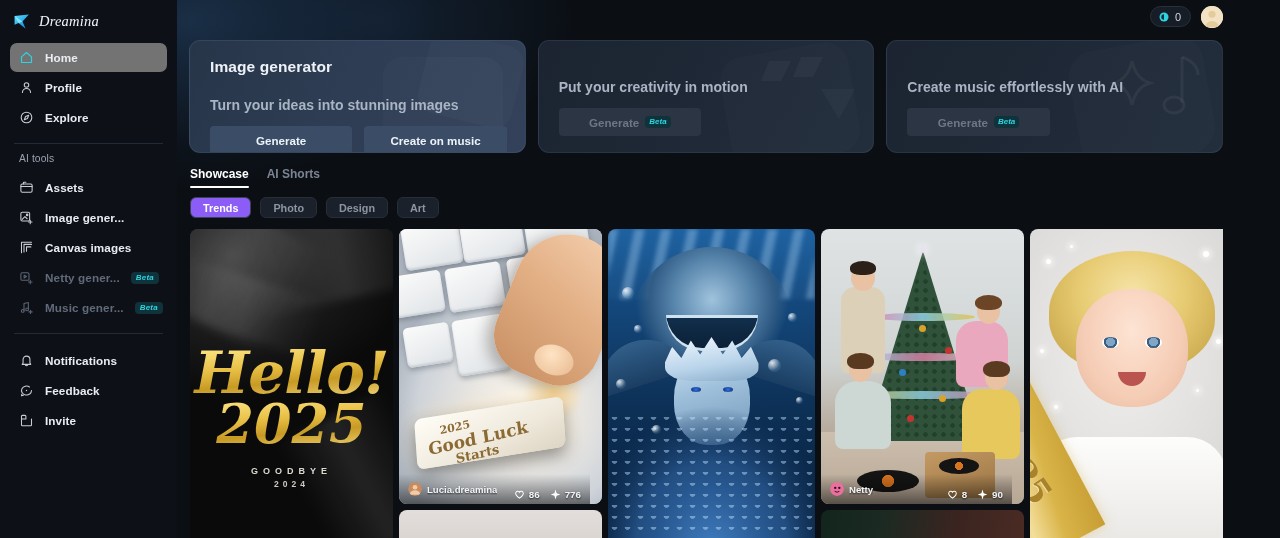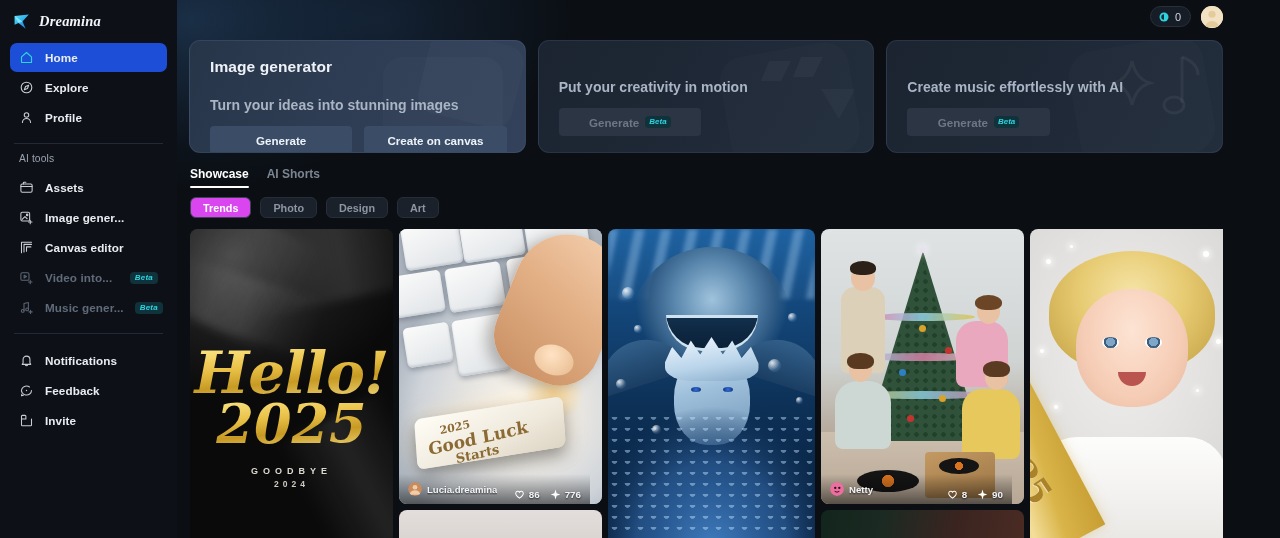--- a/index.html
+++ b/index.html
@@ -33,35 +33,35 @@
     background: #0d1117;
     padding: 0 10px;
     display: flex; flex-direction: column;
   }
   .brand {
     display: flex; align-items: center; gap: 7px;
     height: 38px; padding-left: 3px; margin-top: 2px;
   }
   .brand-logo { width: 19px; height: 19px; flex: 0 0 19px; display: block; }
   .brand-name {
-    font-size: 14.5px; font-weight: 700; letter-spacing: .2px;
+    font-size: 14.5px; font-weight: 400; letter-spacing: .2px;
     font-style: italic; font-family: "Liberation Serif", serif;
     color: #f2f4f7;
   }
 
   .nav { margin-top: 3px; }
   .nav-item {
     display: flex; align-items: center; gap: 11px;
     height: 29px; padding: 0 9px; border-radius: 7px;
     cursor: pointer; position: relative;
   }
   .nav-item + .nav-item { margin-top: 1px; }
   .nav-item .ico { width: 15px; height: 15px; flex: 0 0 15px; display: block; color: #c9ced6; }
   .nav-item .lbl { font-size: 11.7px; font-weight: 700; color: #e9ecf1; letter-spacing: .1px; white-space: nowrap; }
-  .nav-item.active { background: #1d4ed8; }
+  .nav-item.active { background: #737373; }
   .nav-item.active .ico { color: #2ed3e0; }
   .nav-item.dim .ico { color: #5c6573; }
   .nav-item.dim .lbl { color: #616a79; }
 
   .beta {
     margin-left: auto;
     font-size: 8px; font-weight: 700; font-style: italic;
     color: #2ed3e0; background: #10323a;
     border-radius: 4px; padding: 2px 5px 2px 5px;
     line-height: 1; letter-spacing: .2px;
@@ -139,21 +139,21 @@
   }
 
   
   .chips { display: flex; gap: 9px; margin-top: 9px; padding-left: 2px; }
   .chip {
     height: 21px; padding: 0 12px; border-radius: 6px;
     display: flex; align-items: center; justify-content: center;
     font-size: 10.8px; font-weight: 700; cursor: pointer;
     background: #1a212b; color: #8d95a3; border: 1px solid #262e3a;
   }
-  .chip.active { background: #d946ef; color: #ffffff; border-color: #39434f; }
+  .chip.active { background: #8b5cf6; color: #ffffff; border-color: #39434f; }
 
   
   .gallery {
     margin-top: 11px; padding-left: 2px;
     display: flex; gap: 6px; height: 330px; overflow: hidden;
   }
   .col { display: flex; flex-direction: column; gap: 6px; }
   .col.c-a { flex: 0 0 203px; }
   .col.c-b { flex: 0 0 203px; }
   .col.c-c { flex: 0 0 207px; }
@@ -384,31 +384,31 @@
 
     <nav class="nav">
       <div class="nav-item active">
         <svg class="ico" viewBox="0 0 24 24" fill="none" stroke="currentColor" stroke-width="1.9" stroke-linecap="round" stroke-linejoin="round">
           <path d="M4 11 L12 4 L20 11 V19 a1 1 0 0 1 -1 1 H5 a1 1 0 0 1 -1 -1 Z"></path>
         </svg>
         <span class="lbl">Home</span>
       </div>
       <div class="nav-item">
         <svg class="ico" viewBox="0 0 24 24" fill="none" stroke="currentColor" stroke-width="1.7" stroke-linecap="round" stroke-linejoin="round">
+          <circle cx="12" cy="8" r="3.6"></circle>
+            <path d="M5.5 20 a6.5 6.5 0 0 1 13 0"></path>
+        </svg>
+        <span class="lbl">Profile</span>
+      </div>
+      <div class="nav-item">
+        <svg class="ico" viewBox="0 0 24 24" fill="none" stroke="currentColor" stroke-width="1.7" stroke-linecap="round" stroke-linejoin="round">
           <circle cx="12" cy="12" r="8.5"></circle>
             <path d="M15.5 8.5 L10.5 10.5 L8.5 15.5 L13.5 13.5 Z"></path>
         </svg>
         <span class="lbl">Explore</span>
-      </div>
-      <div class="nav-item">
-        <svg class="ico" viewBox="0 0 24 24" fill="none" stroke="currentColor" stroke-width="1.7" stroke-linecap="round" stroke-linejoin="round">
-          <circle cx="12" cy="8" r="3.6"></circle>
-            <path d="M5.5 20 a6.5 6.5 0 0 1 13 0"></path>
-        </svg>
-        <span class="lbl">Profile</span>
       </div>
     </nav>
 
     <div class="divider"></div>
     <div class="section-label">AI tools</div>
 
     <nav class="nav">
       <div class="nav-item">
         <svg class="ico" viewBox="0 0 24 24" fill="none" stroke="currentColor" stroke-width="1.7" stroke-linecap="round" stroke-linejoin="round">
           <rect x="3" y="6.5" width="18" height="13" rx="2.2"></rect>
@@ -425,29 +425,29 @@
           <path d="M18 16.5 V22 M15.2 19.2 H20.8"></path>
         </svg>
         <span class="lbl">Image gener...</span>
       </div>
       <div class="nav-item">
         <svg class="ico" viewBox="0 0 24 24" fill="none" stroke="currentColor" stroke-width="1.7" stroke-linecap="round" stroke-linejoin="round">
           <path d="M4 3.5 V20.5 M4 3.5 H20"></path>
             <path d="M8 7 H20 M8 7 V19"></path>
             <path d="M12 11 H19 M12 11 V18"></path>
         </svg>
-        <span class="lbl">Canvas editor</span>
+        <span class="lbl">Canvas images</span>
       </div>
       <div class="nav-item dim">
         <svg class="ico" viewBox="0 0 24 24" fill="none" stroke="currentColor" stroke-width="1.7" stroke-linecap="round" stroke-linejoin="round">
           <rect x="3" y="4.5" width="13" height="12" rx="2.2"></rect>
             <path d="M8.2 8.3 L12 10.5 L8.2 12.7 Z"></path>
           <path d="M18 16.5 V22 M15.2 19.2 H20.8"></path>
         </svg>
-        <span class="lbl">Video into...</span>
+        <span class="lbl">Netty gener...</span>
         <span class="beta">Beta</span>
       </div>
       <div class="nav-item dim">
         <svg class="ico" viewBox="0 0 24 24" fill="none" stroke="currentColor" stroke-width="1.7" stroke-linecap="round" stroke-linejoin="round">
           <path d="M8 17 V5.5 L15 4 V14"></path>
             <circle cx="6" cy="17.4" r="2.2"></circle>
             <circle cx="13" cy="15" r="2.2"></circle>
           <path d="M18.5 16.5 V21.5 M16 19 H21"></path>
         </svg>
         <span class="lbl">Music gener...</span>
@@ -506,21 +506,21 @@
 
       <div class="gen-card c1">
         <svg class="gen-deco" viewBox="0 0 190 130">
           <rect x="34" y="26" width="120" height="96" rx="20" fill="#ffffff" opacity=".045"></rect>
           <rect x="74" y="6" width="96" height="84" rx="18" fill="#ffffff" opacity=".05" transform="rotate(14 120 48)"></rect>
         </svg>
         <div class="gen-title">Image generator</div>
         <div class="gen-sub">Turn your ideas into stunning images</div>
         <div class="gen-btns">
           <button class="gen-btn half">Generate</button>
-          <button class="gen-btn half">Create on canvas</button>
+          <button class="gen-btn half">Create on music</button>
         </div>
       </div>
 
       <div class="gen-card c2">
         <svg class="gen-deco" viewBox="0 0 190 130">
           <rect x="28" y="18" width="130" height="112" rx="24" fill="#ffffff" opacity=".035" transform="rotate(-10 93 74)"></rect>
           <path d="M72 30 l22 0 l-10 20 l-20 0 z" fill="#ffffff" opacity=".07"></path>
           <path d="M104 26 l22 0 l-10 20 l-20 0 z" fill="#ffffff" opacity=".07"></path>
           <path d="M124 58 l34 0 l-16 30 z" fill="#ffffff" opacity=".06"></path>
         </svg>

